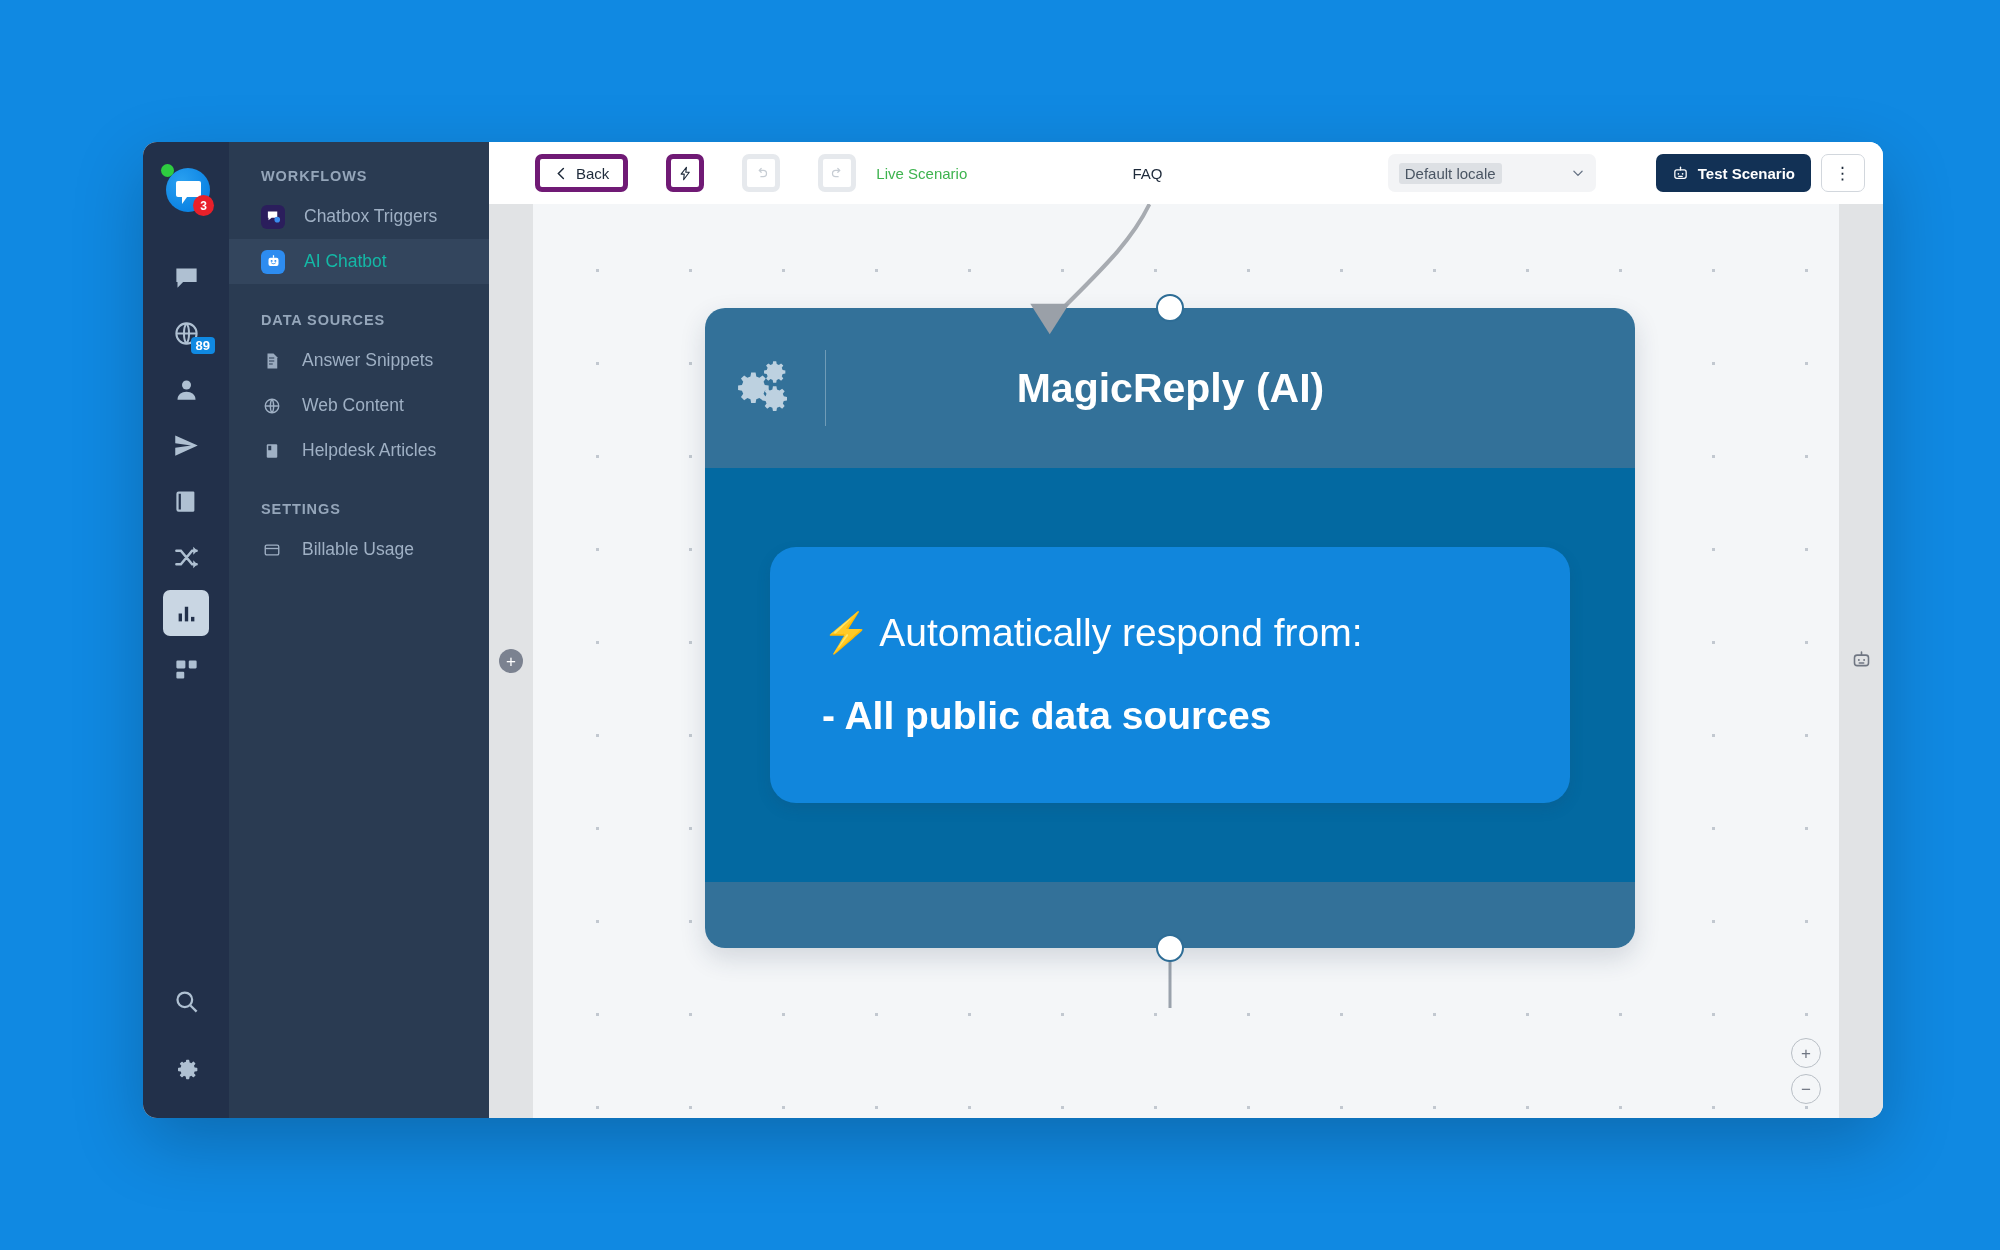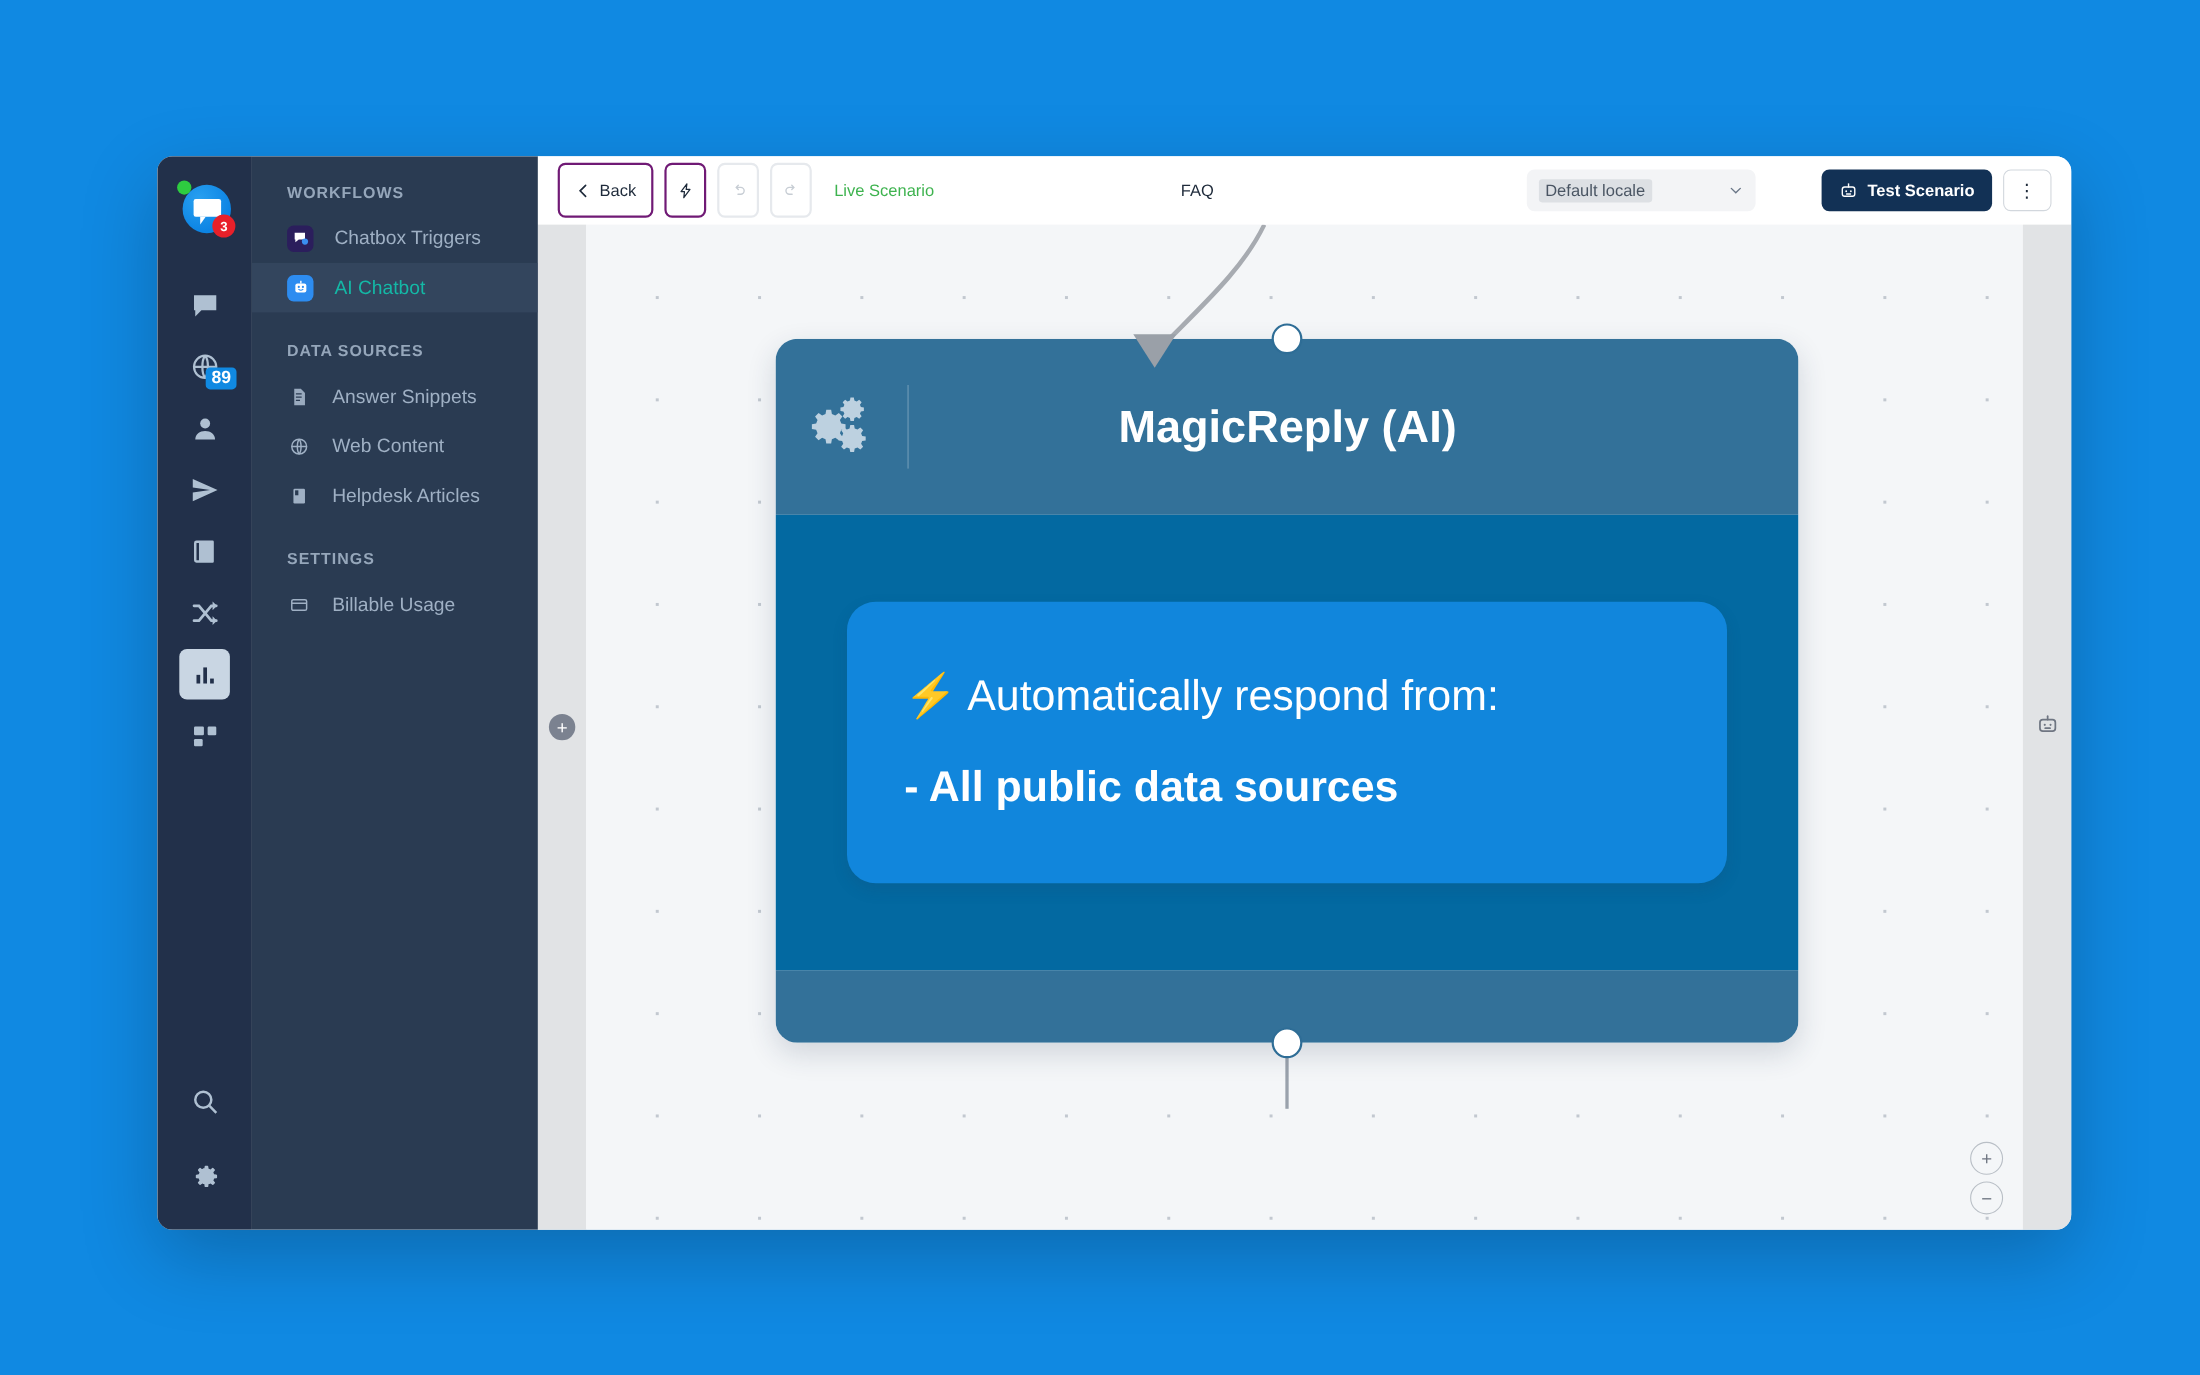--- a/index.html
+++ b/index.html
@@ -97,24 +97,25 @@
 
   
   #main { flex: 1; display: flex; flex-direction: column; min-width: 0; }
 
   #toolbar {
     height: 62px; background: #fff;
     display: flex; align-items: center; padding: 0 18px;
     flex: 0 0 62px; position: relative; z-index: 5;
   }
   .tb-btn {
-    height: 50px; border: 2px solid #701a75; background: #fff;
+    height: 38px; border: 5px solid #701a75; background: #fff;
     border-radius: 7px; display: flex; align-items: center; justify-content: center;
     gap: 7px; padding: 0 14px; cursor: pointer; font-size: 15px; color: #1E2A3A;
     font-family: "Liberation Sans", sans-serif;
+    margin-left: 28px;
   }
   .tb-btn.square { width: 38px; padding: 0; }
   .tb-btn.disabled { color: #C7CDD4; border-color: #E6E9ED; cursor: default; }
   .tb-btn svg { width: 15px; height: 15px; }
   .tb-gap { width: 10px; }
   .live-label { color: #3EB34F; font-size: 15px; margin-left: 20px; }
   .tb-center { flex: 1; display: flex; align-items: center; justify-content: center; }
   .faq-link { font-size: 15px; color: #1E2A3A; cursor: pointer; margin-right: 60px; }
   .locale-select {
     height: 38px; width: 208px; background: #F3F4F6; border-radius: 7px;
@@ -240,21 +241,21 @@
       <svg viewBox="0 0 24 24" fill="currentColor">
           <path d="M3 4h18v12H9l-5 5v-5H3z"></path>
         </svg>
     </div>
 
     <div class="rail-icon" style="position:relative;">
       <svg viewBox="0 0 24 24" fill="none" stroke="currentColor" stroke-width="1.8">
           <circle cx="12" cy="12" r="9"></circle>
           <path d="M3 12h18M12 3c3 3.5 3 14.5 0 18M12 3c-3 3.5-3 14.5 0 18"></path>
         </svg>
-      <span style="position:absolute;right:-6px;bottom:2px;background:#1089E2;color:#fff;font-size:16px;font-weight:bold;border-radius:4px;padding:1px 5px;">89</span>
+      <span style="position:absolute;right:-6px;bottom:2px;background:#1089E2;color:#fff;font-size:13px;font-weight:bold;border-radius:4px;padding:1px 5px;">89</span>
     </div>
 
     <div class="rail-icon">
       <svg viewBox="0 0 24 24" fill="currentColor">
           <circle cx="12" cy="8" r="4"></circle>
           <path d="M4 21c0-4.4 3.6-7 8-7s8 2.6 8 7z"></path>
         </svg>
     </div>
 
     <div class="rail-icon">

